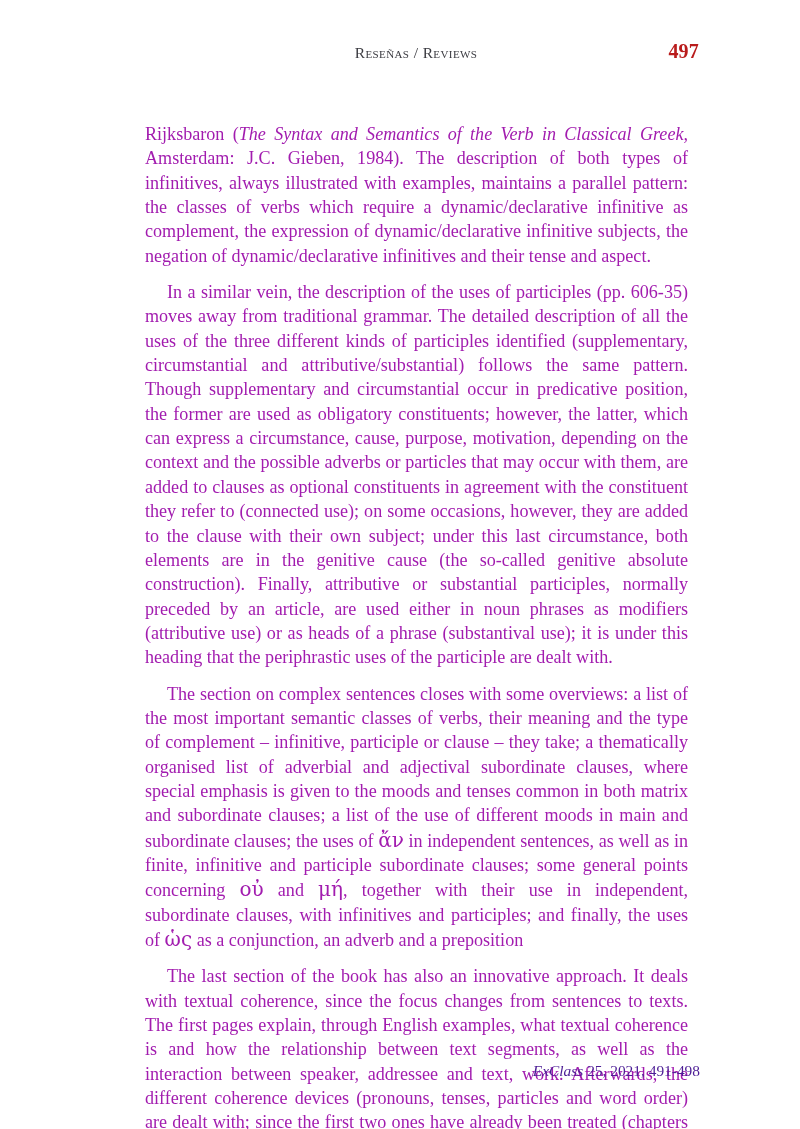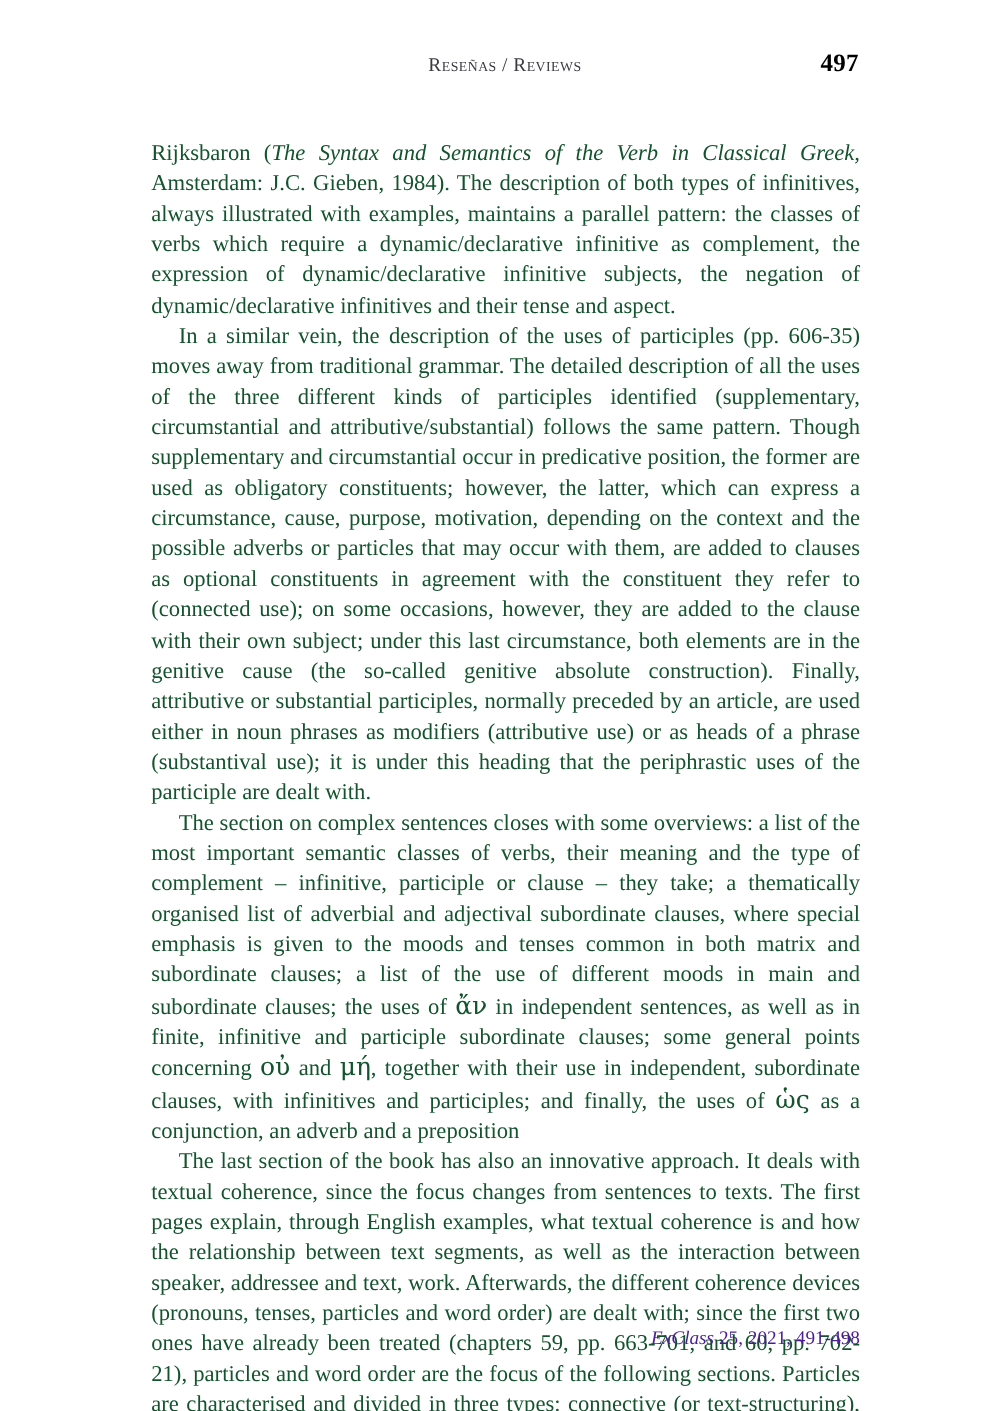--- a/index.html
+++ b/index.html
@@ -11,21 +11,21 @@
     height: 1129px;
     background: #ffffff;
     font-family: "Liberation Serif", "DejaVu Serif", serif;
     color: #2e2e33;
     position: relative;
     overflow: hidden;
   }
 
   .page {
     position: absolute;
-    left: 4px;
+    left: 16px;
     top: 0;
     width: 688px;
     height: 1129px;
   }
 
   
   .running-head {
     position: absolute;
     left: 117px;
     top: 44px;
@@ -43,38 +43,38 @@
     letter-spacing: 0.4px;
     color: #3a3a40;
     white-space: nowrap;
   }
   .folio {
     position: absolute;
     right: 0;
     top: -4px;
     font-size: 20px;
     font-weight: bold;
-    color: #000000;
+    color: #b91c1c;
     letter-spacing: 0.2px;
   }
 
   
   .text-column {
     position: absolute;
     left: 117px;
     top: 110px;
     width: 567px;
   }
   .para {
-    margin: 0;
+    margin: 12px;
     font-size: 18.1px;
     line-height: 24.35px;
     text-align: justify;
     text-justify: inter-word;
-    color: #14532d;
+    color: #a21caf;
     hyphens: none;
   }
   .para.indent {
     text-indent: 22px;
   }
   .para .it {
     font-style: italic;
   }
   .grk {
     font-family: "DejaVu Serif", "Liberation Serif", serif;

